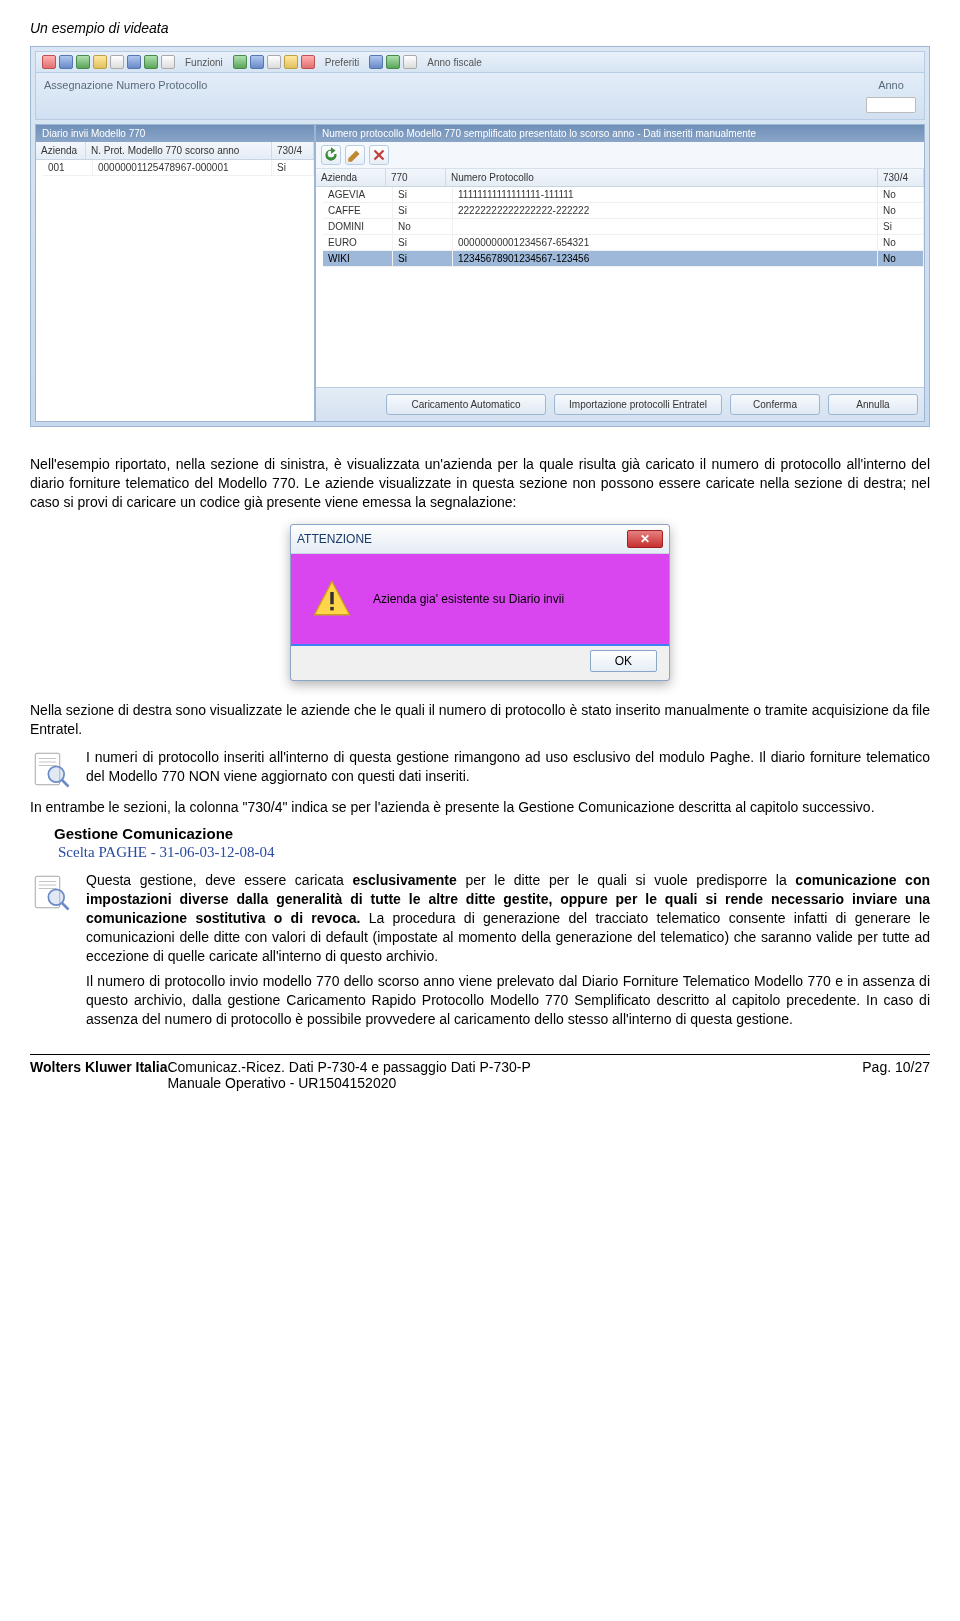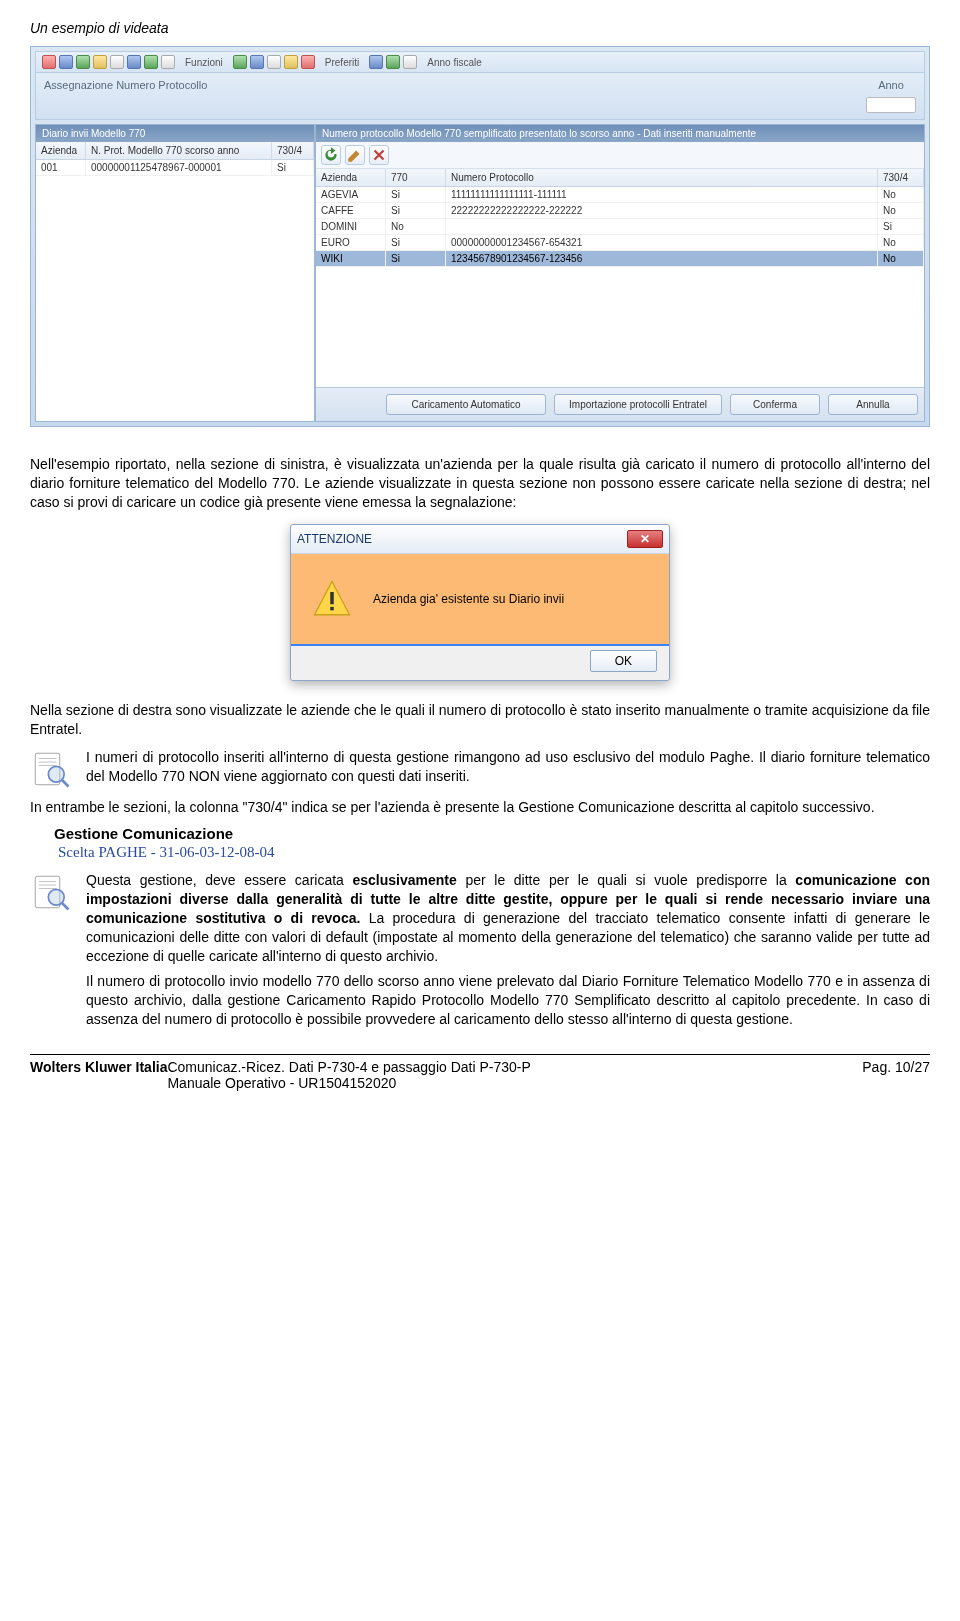--- a/index.html
+++ b/index.html
@@ -16,31 +16,31 @@
   .tb-txt { font-size: 10px; color: #555; }
   .subtitle-bar { display: flex; justify-content: space-between; align-items: flex-start; padding: 6px 8px; background: linear-gradient(#e3edf8,#d1e0f1); border: 1px solid #b8cde4; border-top: none; font-size: 11px; color: #5a6a7a; }
   .anno-box { display:flex; align-items:center; gap:6px;flex-direction:column;}
   .anno-box .fld { width: 50px; height: 16px; border: 1px solid #bbb; background: #fff; border-radius: 2px; }
   .panels { display: flex; margin-top: 4px; align-items: stretch; }
   .panel-left { width: 280px; border: 1px solid #9db6d4; background: #fff; display: flex; flex-direction: column; }
   .panel-right { flex: 1; border: 1px solid #9db6d4; background: #fff; display: flex; flex-direction: column; }
   .panel-title { background: linear-gradient(#6f8fb8,#8aa6c8); color: #fff; font-size: 10px; padding: 3px 6px; }
   .panel-hdr { display: flex; background: linear-gradient(#f3f7fc,#e4ecf5); border-bottom: 1px solid #c6d4e5; }
   .th { padding: 3px 5px; font-size: 10px; color: #333; border-right: 1px solid #d0dae8; }
-  .panel-body { flex: 1; background: #fff; min-height: 200px; }
+  .panel-body { flex: 1; background: #fff; min-height: 200px; padding-left: 7px; }
   .row { display: flex; font-size: 10px; color: #333; border-bottom: 1px solid #f0f0f0; }
   .row.sel { background: #9db8d8; color: #000; }
   .td { padding: 2px 5px; border-right: 1px solid #f0f0f0; overflow: hidden; white-space: nowrap; }
   .mini-toolbar { display: flex; gap: 4px; padding: 3px 5px; background: #f4f8fc; border-bottom: 1px solid #d6e0ec; }
   .mini-btn { width: 20px; height: 20px; border: 1px solid #b8cde4; background: linear-gradient(#fff,#e8eef5); border-radius: 3px; display:flex; align-items:center; justify-content:center; font-size:11px; }
   .btn-row { display: flex; gap: 8px; padding: 6px; background: linear-gradient(#e5edf6,#d4e1f0); border-top: 1px solid #b8cde4; justify-content: flex-end; }
   .btn { padding: 4px 0; border: 1px solid #9db6d4; border-radius: 3px; background: linear-gradient(#f7fafd,#e0e9f3); font-family: Tahoma, Arial, sans-serif; font-size: 10px; color: #333; text-align:center; }
   .doc-body { margin-top: 28px; }
   .para { margin: 0 0 8px 0; text-align: justify; line-height: 1.35; }
-  .dialog { width: 380px; margin: 12px auto 20px auto; border: 1px solid #8aa6c8; box-shadow: 0 4px 12px rgba(0,0,0,.3); background: #fdba74; font-family: Tahoma, Arial, sans-serif; font-size: 12px; border-radius: 3px; overflow:hidden;}
+  .dialog { width: 380px; margin: 12px auto 20px auto; border: 1px solid #8aa6c8; box-shadow: 0 4px 12px rgba(0,0,0,.3); background: #d946ef; font-family: Tahoma, Arial, sans-serif; font-size: 12px; border-radius: 3px; overflow:hidden;}
   .dlg-title { display: flex; justify-content: space-between; align-items: center; background: linear-gradient(#fefefe,#e4ecf5); padding: 5px 6px; color: #1a3a6a; border-bottom:1px solid #c8d4e2;}
   .dlg-close { width: 36px; height: 18px; background: linear-gradient(#e68080,#c83030); border: 1px solid #a02020; border-radius: 2px; color: #fff; text-align: center; font-size: 12px; line-height: 16px; font-weight: bold; }
   .dlg-body { display: flex; align-items: center; gap: 20px; padding: 24px 20px; }
   .warn-icon { width: 42px; height: 42px; position: relative; }
   .warn-icon svg { width: 42px; height: 42px; }
   .dlg-foot { text-align: right; padding: 8px 12px 12px 12px; border-top: 2px solid #3b82f6; background:#f0f0f0;}
   .dlg-ok { padding: 3px 24px; border: 1px solid #8aa6c8; border-radius: 2px; background: linear-gradient(#fff,#e5edf6); font-size: 12px; }
   .note-row { display: flex; gap: 14px; margin: 10px 0 8px 0; align-items: flex-start; }
   .mag-icon { width: 42px; height: 42px; flex-shrink: 0; }
   .mag-icon svg { width: 42px; height: 42px; }

